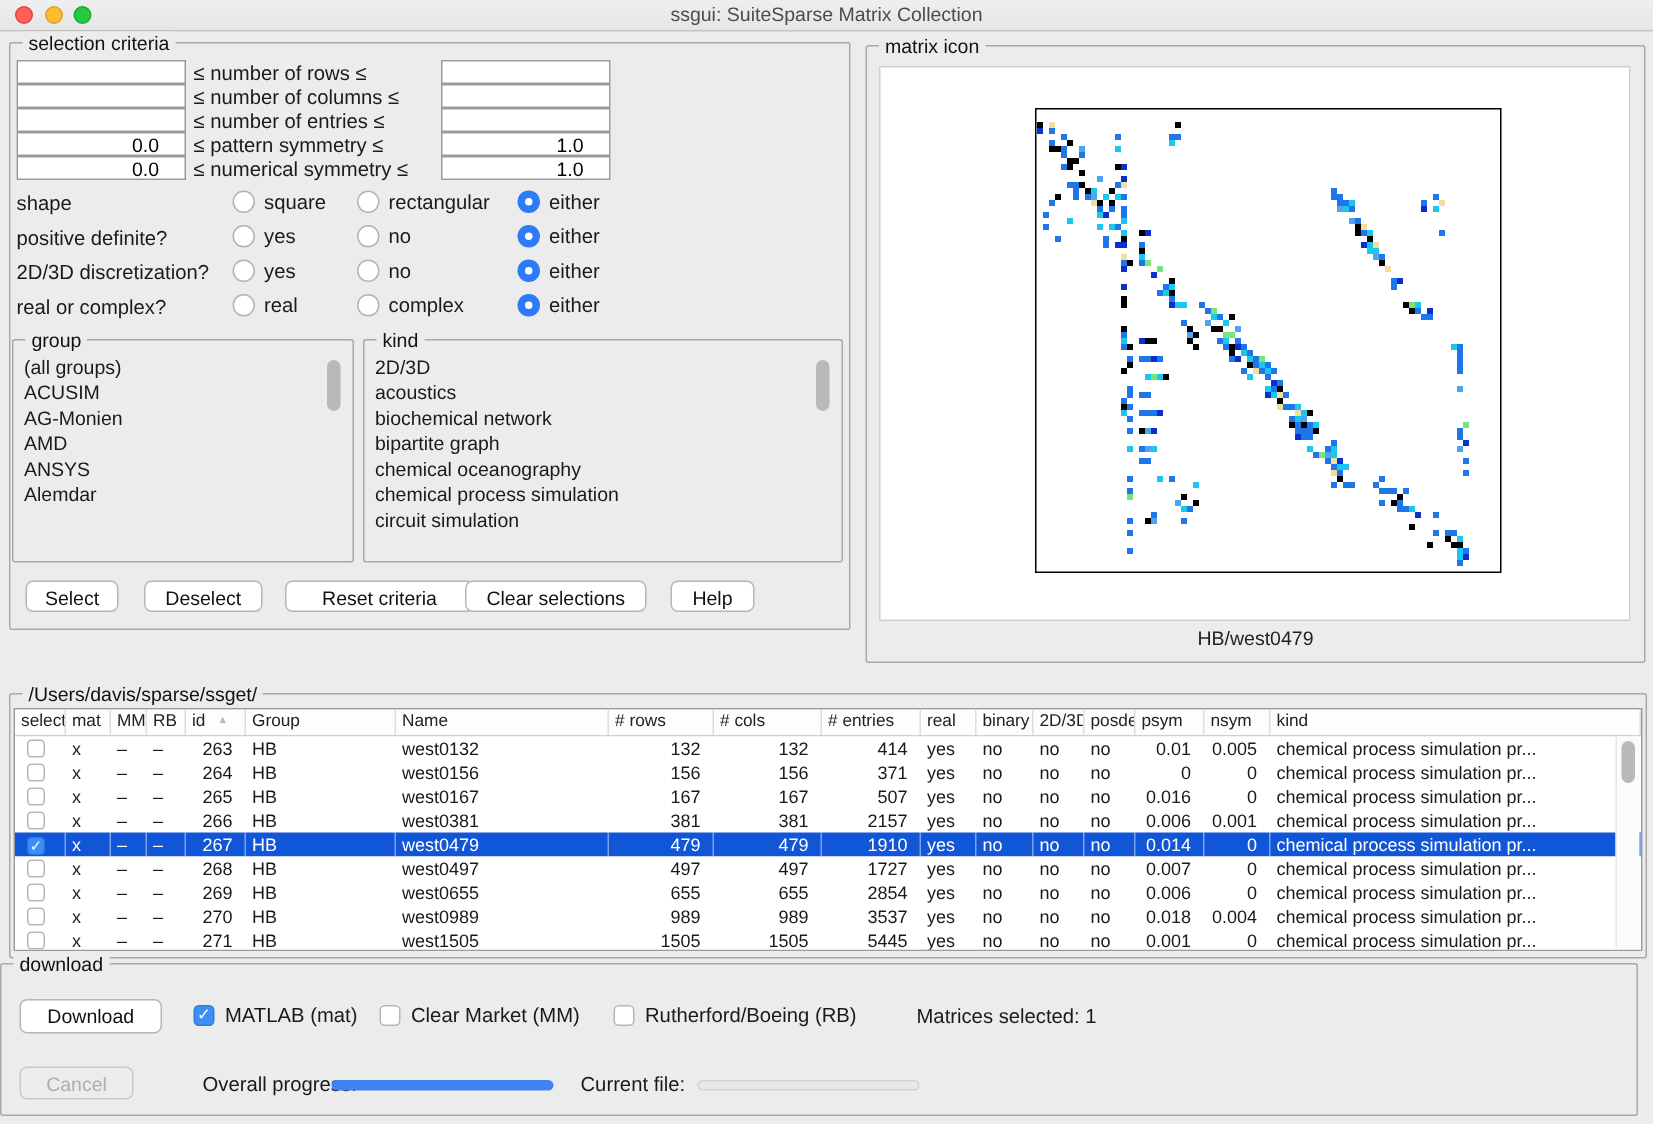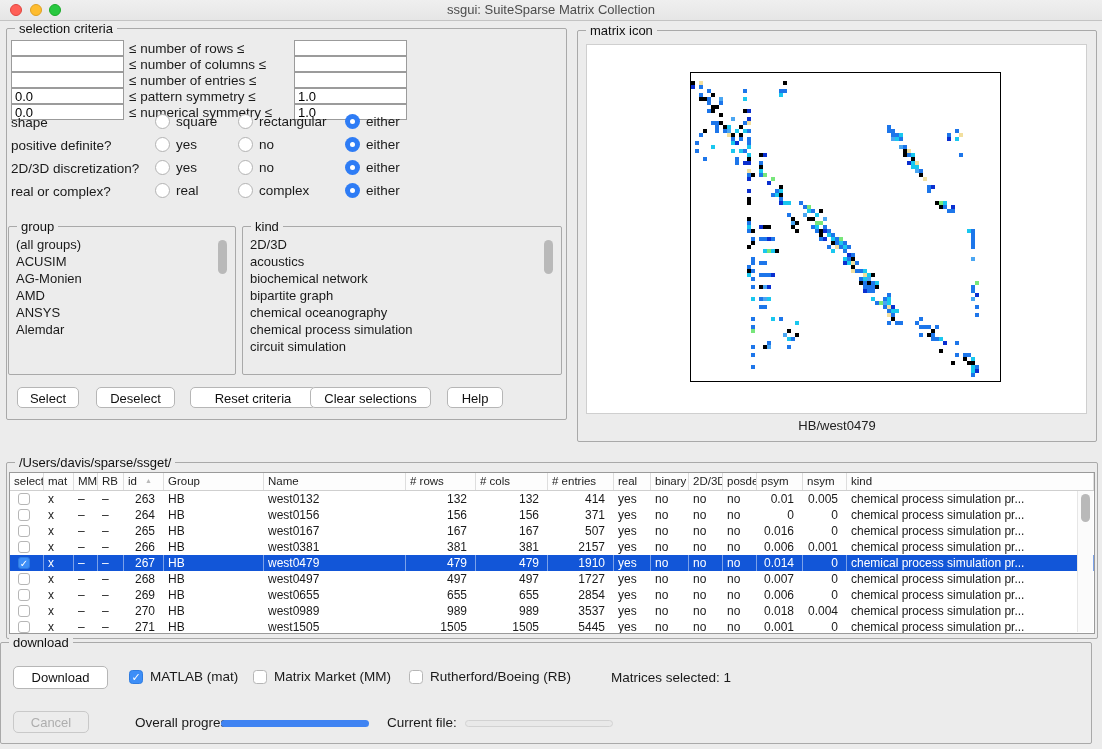--- a/index.html
+++ b/index.html
@@ -19,26 +19,26 @@
   .light.yellow{left:30px;background:#febc2e;border:1px solid #dea123;box-sizing:border-box;}
   .light.green{left:49px;background:#28c840;border:1px solid #1aab29;box-sizing:border-box;}
   
   .panel{position:absolute;border:1px solid #a9a9a9;border-radius:2px;}
   .legend{position:absolute;top:-8px;left:8px;background:#ececec;padding:0 4px;
     font-size:13px;color:#111;white-space:nowrap;}
   
   .bounds{position:absolute;left:0;top:11px;right:0;}
   .crit-row{position:relative;height:16px;}
   .tf{position:absolute;box-sizing:border-box;height:16px;border:1px solid #9b9b9b;
-    background:#fff;font:13px "Liberation Sans","DejaVu Sans",sans-serif;padding:0 3px;outline:none;}
+    background:#fff;font:13px "Liberation Sans","DejaVu Sans",sans-serif;padding:0 17px;outline:none;text-align:right;}
   .crit-min{left:4px;top:0;width:113px;}
   .crit-max{left:287px;top:0;width:113px;}
   .crit-label{position:absolute;left:122px;top:1px;font-size:13.5px;}
   
-  .filters{position:absolute;left:0;top:83px;right:0;}
+  .filters{position:absolute;left:0;top:96px;right:0;}
   .frow{position:relative;height:23px;}
   .f-label{position:absolute;left:4px;top:3px;font-size:13.5px;}
   .opt{position:absolute;top:2px;display:flex;align-items:center;gap:6px;font-size:13.5px;}
   .radio{width:15px;height:15px;border-radius:50%;border:1px solid #b3b3b3;background:#fff;
     box-sizing:border-box;position:relative;flex:0 0 auto;}
   .radio.on{border:none;background:#2e7cf5;}
   .radio.on::after{content:'';position:absolute;left:5px;top:5px;width:5px;height:5px;
     border-radius:50%;background:#fff;}
   
   .listbox{background:#ececec;}
@@ -885,21 +885,21 @@
 
 <div class="panel" style="left:0;top:642px;width:1090px;height:100px;">
   <span class="legend">download</span>
   <div class="dl-row1">
     <button class="btn" style="left:12px;top:0;width:95px;height:23px;">Download</button>
     <span id="formats"><span class="fmt" style="left: 128px;">
           <span class="cb on">✓</span>
           <span>MATLAB (mat)</span>
         </span><span class="fmt" style="left: 252px;">
           <span class="cb"></span>
-          <span>Matrix Market (MM)</span>
+          <span>Clear Market (MM)</span>
         </span><span class="fmt" style="left: 408px; justify-content: center;">
           <span class="cb"></span>
           <span>Rutherford/Boeing (RB)</span>
         </span></span>
     <span class="dl-label" style="left:610px;">Matrices selected: 1</span>
   </div>
   <div class="dl-row2">
     <button class="btn disabled" style="left:12px;top:0;width:76px;height:22px;">Cancel</button>
     <span class="dl-label" style="left:134px;">Overall progress:</span>
     <div class="pbar full" style="left:220px;width:148px;"></div>

